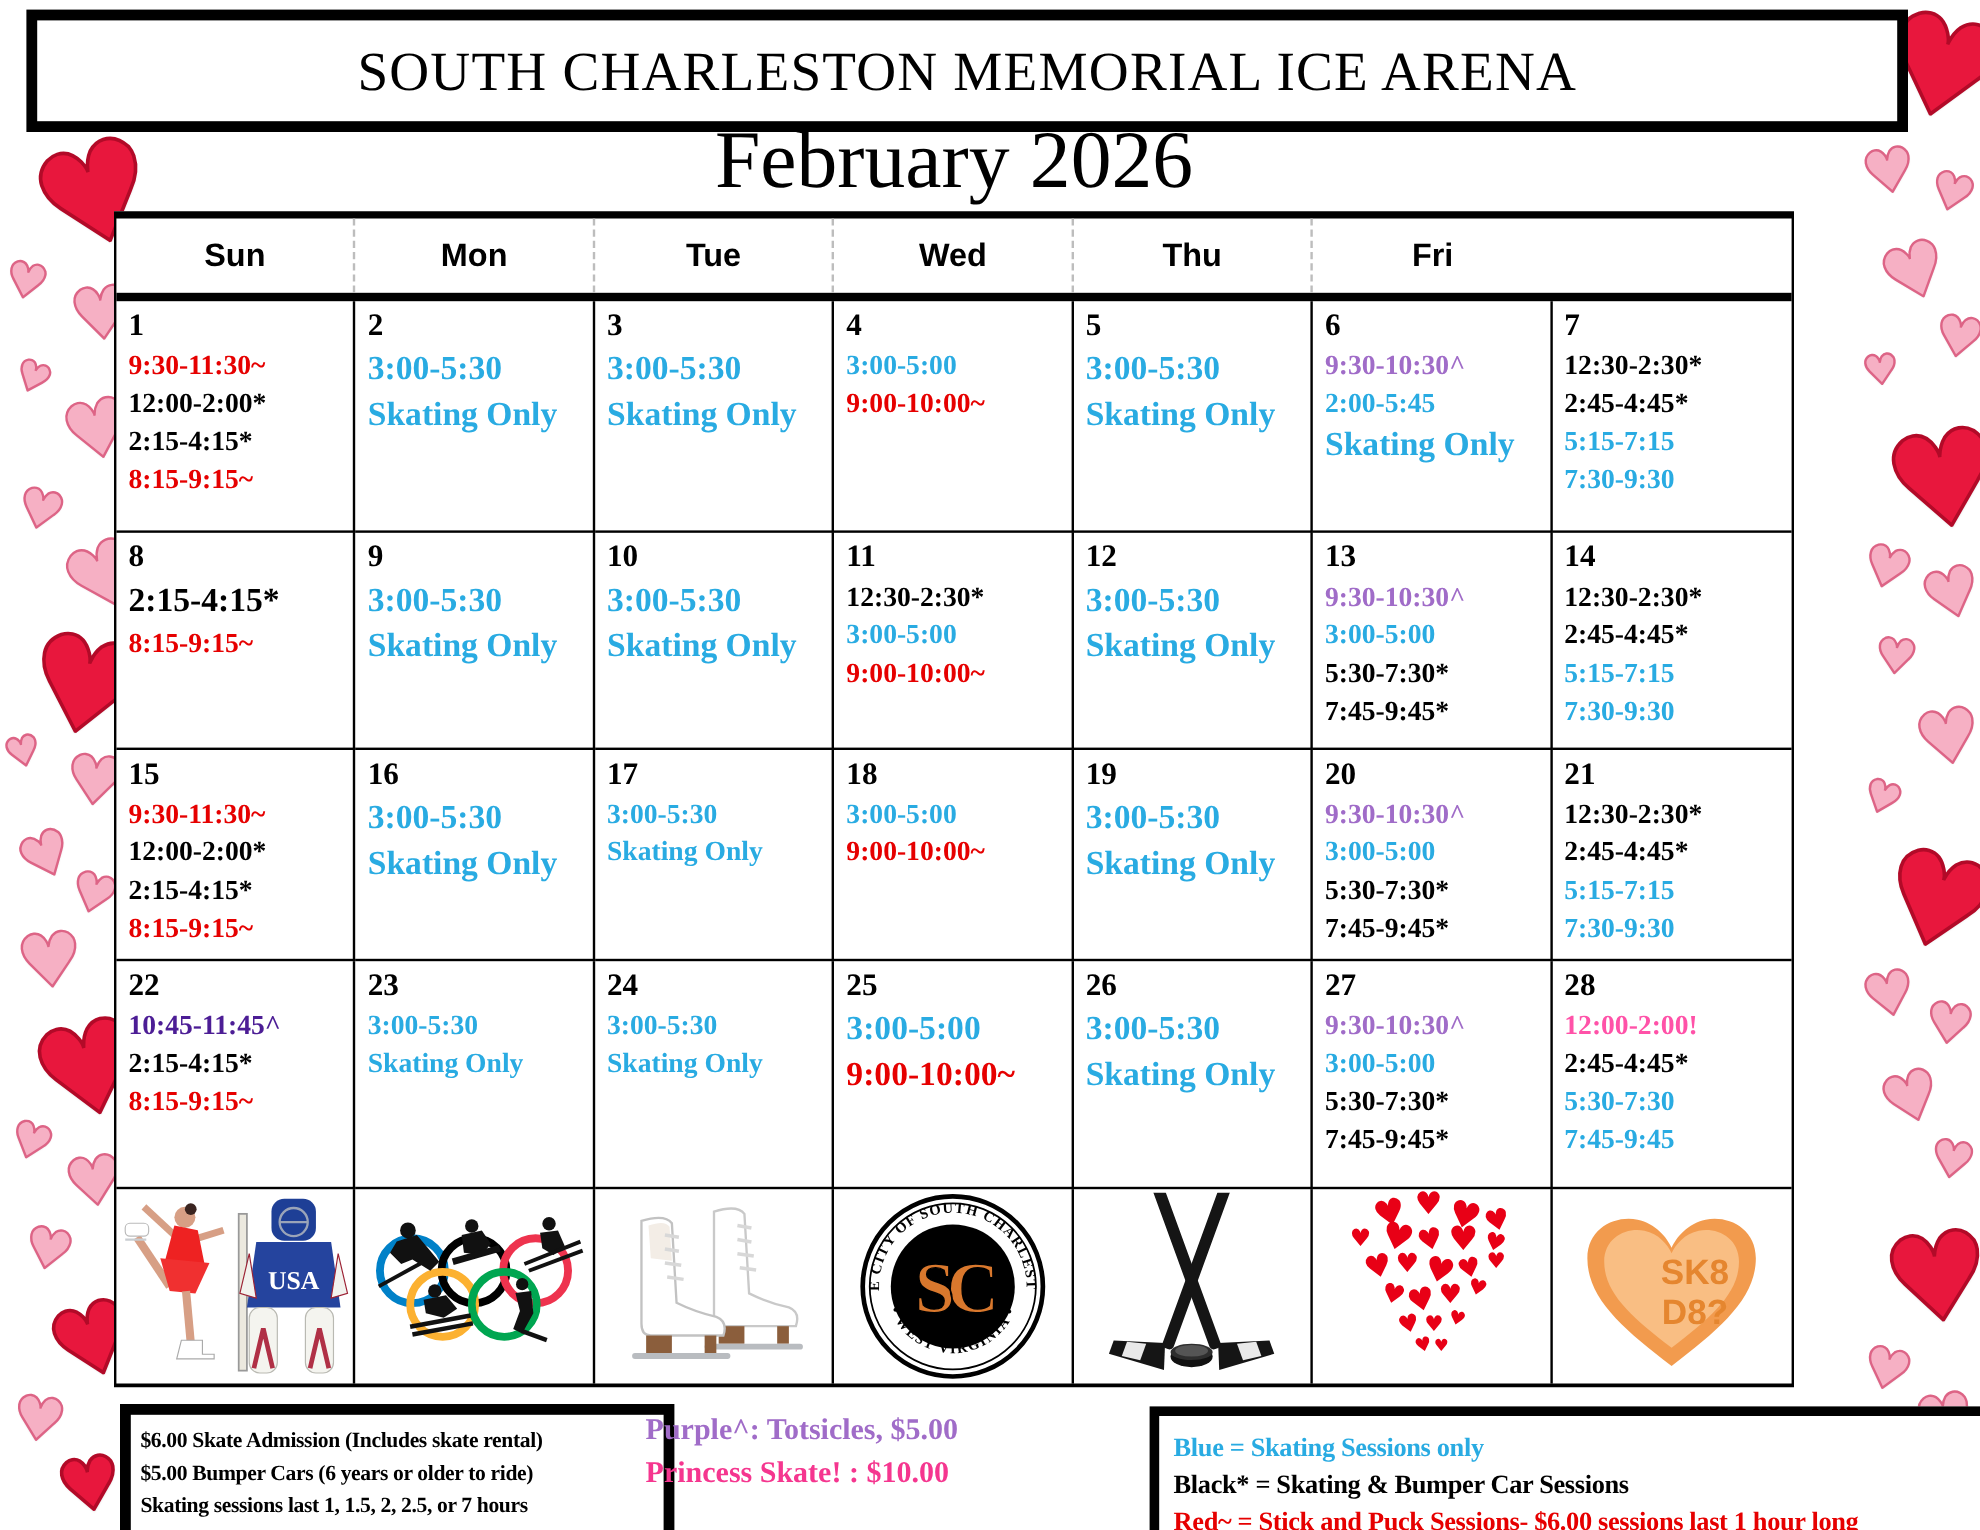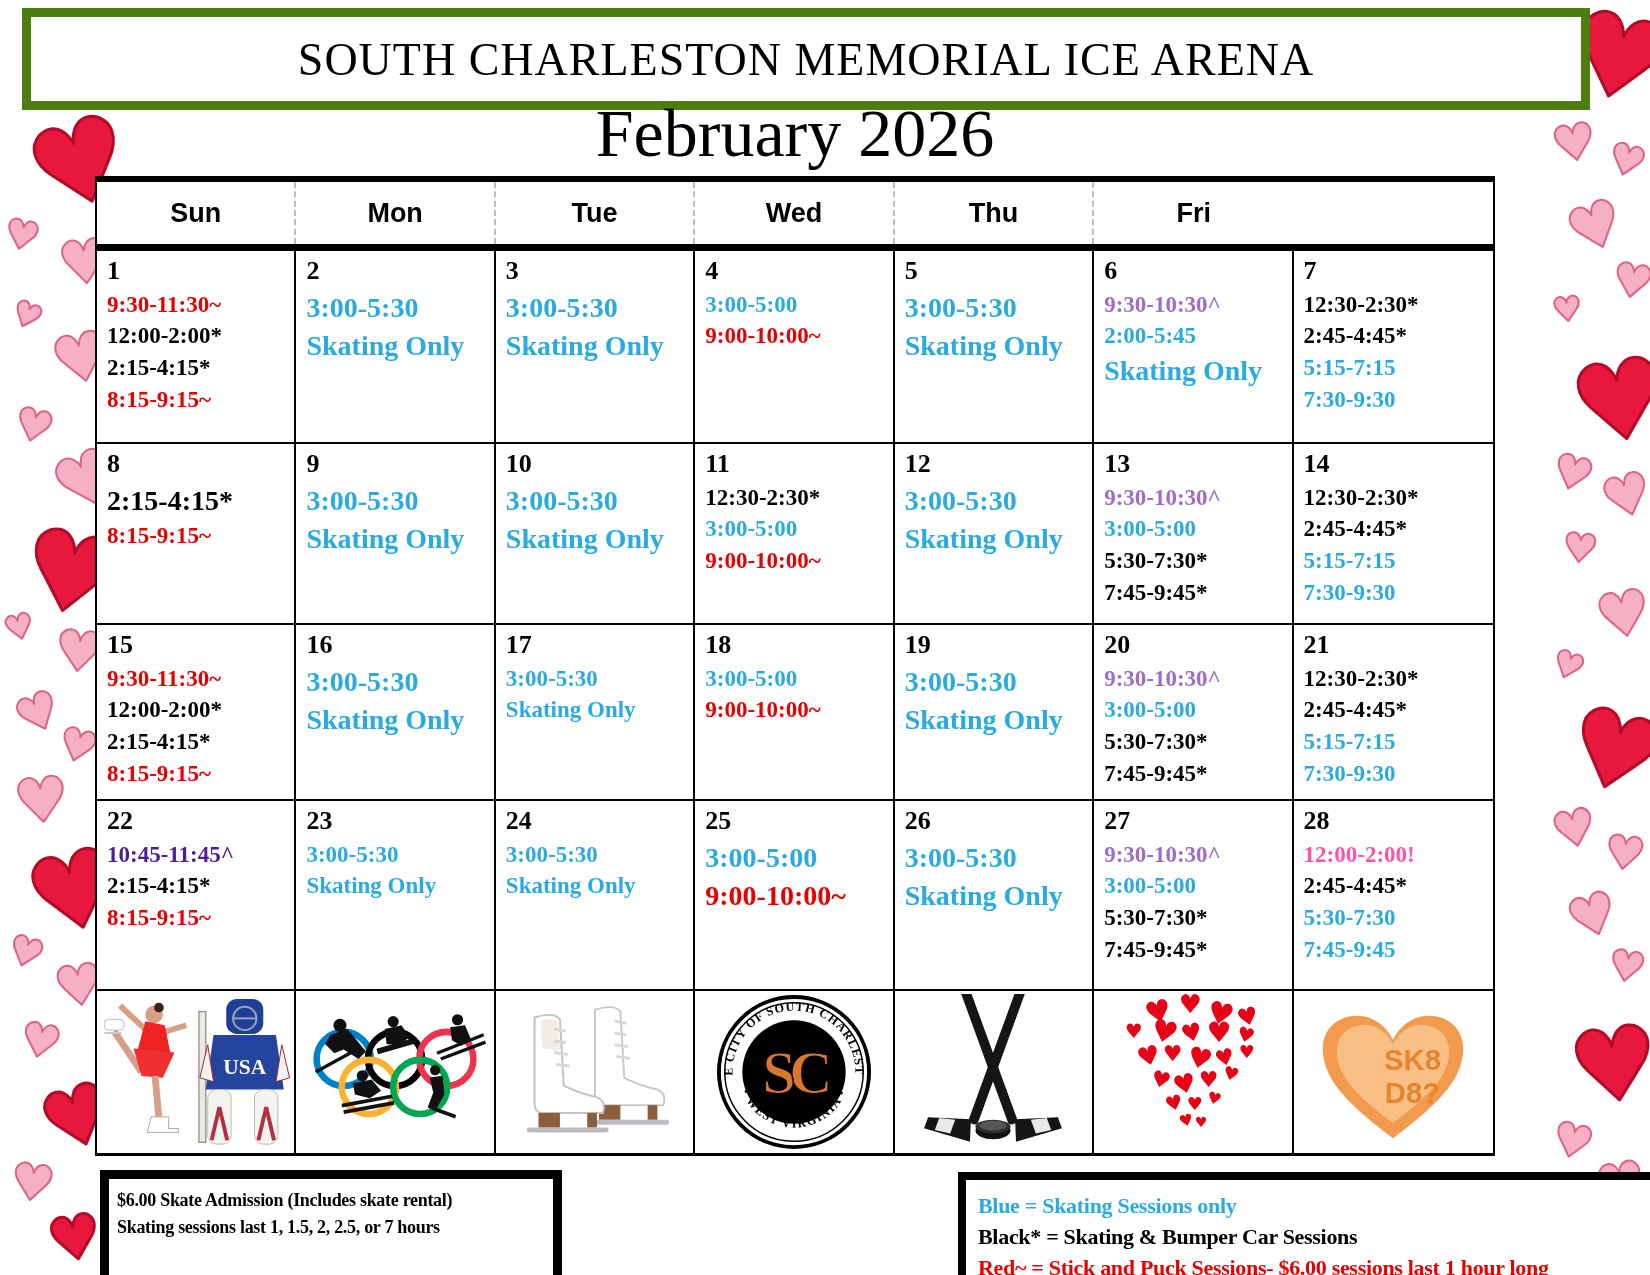--- a/index.html
+++ b/index.html
@@ -7,21 +7,21 @@
         font-family:"Liberation Serif",serif;}
 
   
   .heart{position:absolute;line-height:1;font-family:"DejaVu Sans",sans-serif;
          pointer-events:none;z-index:0;}
   .h-red{color:#e8173d;-webkit-text-stroke:3px #b20a28;text-shadow:0 2px 2px rgba(0,0,0,.15);}
   .h-pink{color:#f6b0c4;-webkit-text-stroke:2px #dd6486;text-shadow:0 1px 2px rgba(0,0,0,.12);}
 
   
   .title-box{position:absolute;left:22px;top:8px;width:1550px;height:84px;
-             border:9px solid #4d7c0f;background:#fff;z-index:1;
+             border:9px solid #000000;background:#fff;z-index:1;
              display:flex;align-items:center;justify-content:center;}
   .title-box h1{margin:0;font-size:46px;font-weight:400;letter-spacing:1px;color:#000;}
   .month{position:absolute;left:95px;top:94px;width:1400px;text-align:center;
          font-size:68px;font-weight:400;color:#000;z-index:1;}
 
   
   .grid{position:absolute;left:95px;top:176px;width:1400px;z-index:1;background:#fff;
         box-sizing:border-box;border:2px solid #000;border-top:6px solid #000;border-bottom:3px solid #000;}
   .weekday-row{display:grid;grid-template-columns:repeat(7,1fr);height:62px;
                border-bottom:7px solid #000;font-family:"Liberation Sans",sans-serif;}
@@ -452,23 +452,28 @@
           <text x="120" y="78" text-anchor="middle" font-family="Liberation Sans,sans-serif" font-size="30" font-weight="bold" fill="#e5862f">SK8</text>
           <text x="120" y="112" text-anchor="middle" font-family="Liberation Sans,sans-serif" font-size="30" font-weight="bold" fill="#e5862f">D8?</text>
         </svg>
       </div>
 
     </div>
   </div>
 
   <div class="legend-left">
     <div>$6.00 Skate Admission (Includes skate rental)</div>
+    <div>$5.00  Bumper Cars (6 years or older to ride)</div>
     <div>Skating sessions last 1, 1.5, 2, 2.5, or 7 hours</div>
   </div>
 
+  <div class="legend-mid">
+    <div style="color: rgb(160, 108, 200);">Purple^: Totsicles, $5.00</div>
+    <div style="color: rgb(245, 54, 143);">Princess Skate! : $10.00</div>
+  </div>
 
   <div class="legend-right">
     <div style="color: rgb(41, 171, 226);">Blue = Skating Sessions only</div>
     <div style="color: rgb(0, 0, 0);">Black* = Skating &amp; Bumper Car Sessions</div>
     <div style="color: rgb(230, 0, 0);">Red~ = Stick and Puck Sessions- $6.00 sessions last 1 hour long</div>
   </div>
 
 </div>
 
 </body></html>

